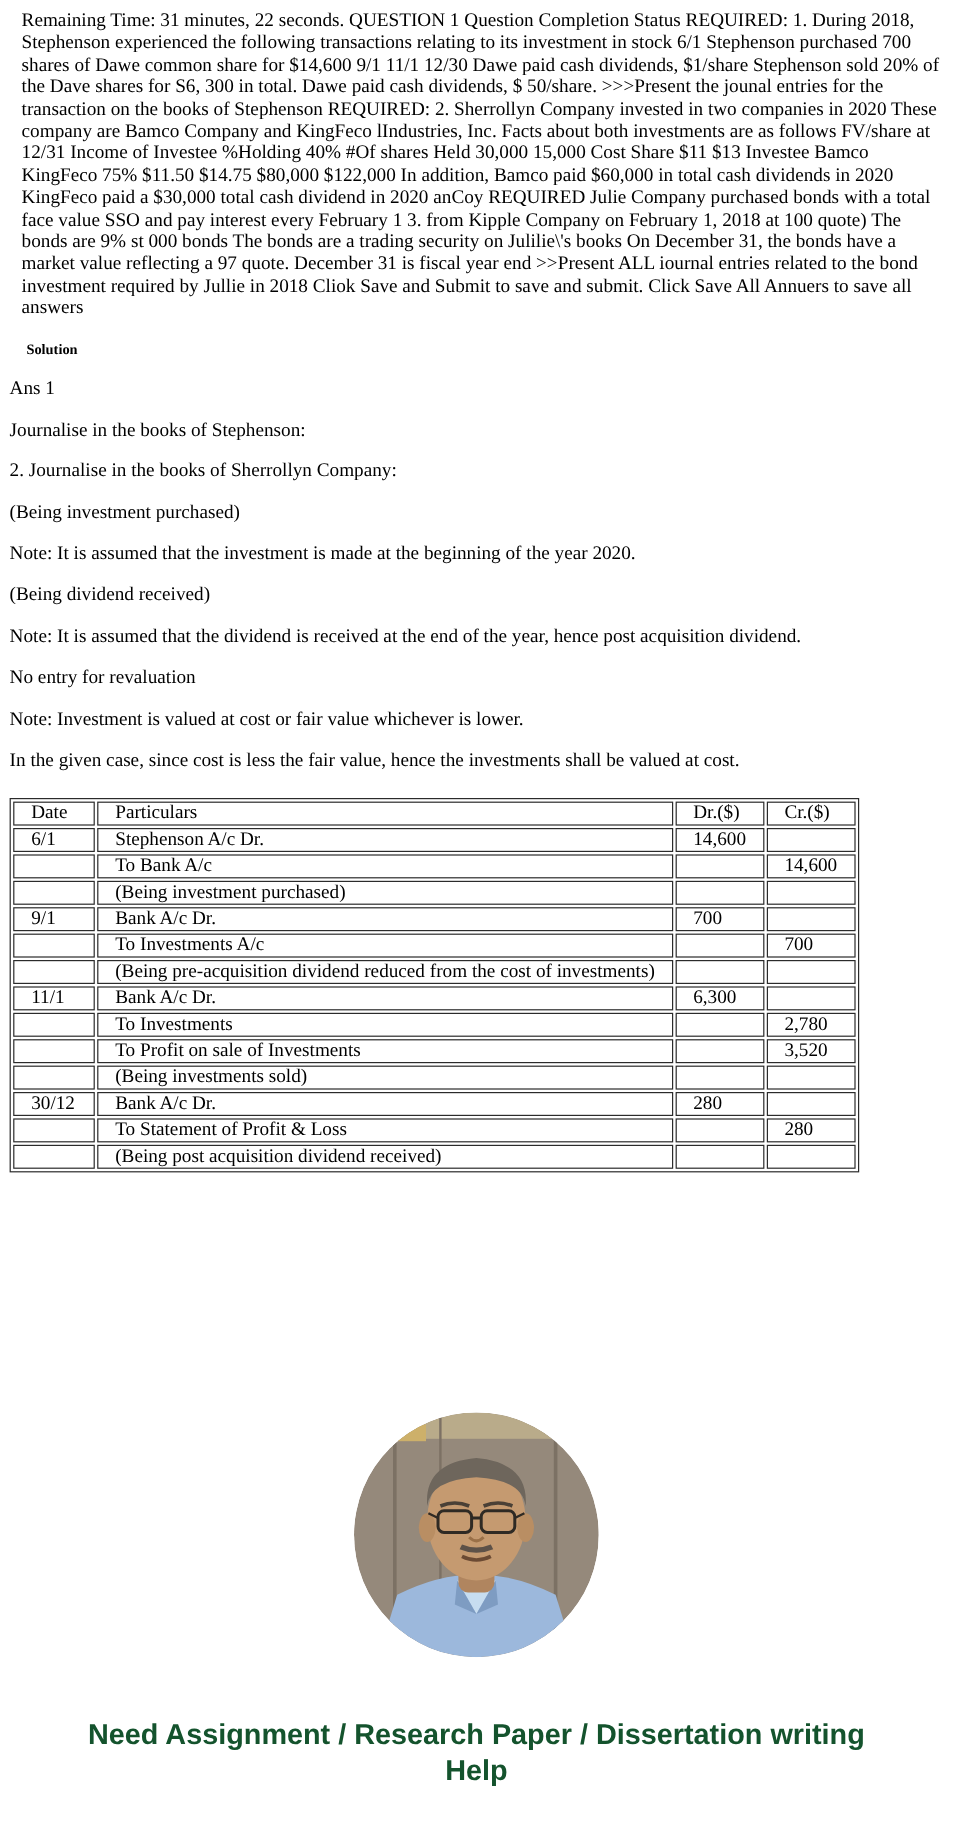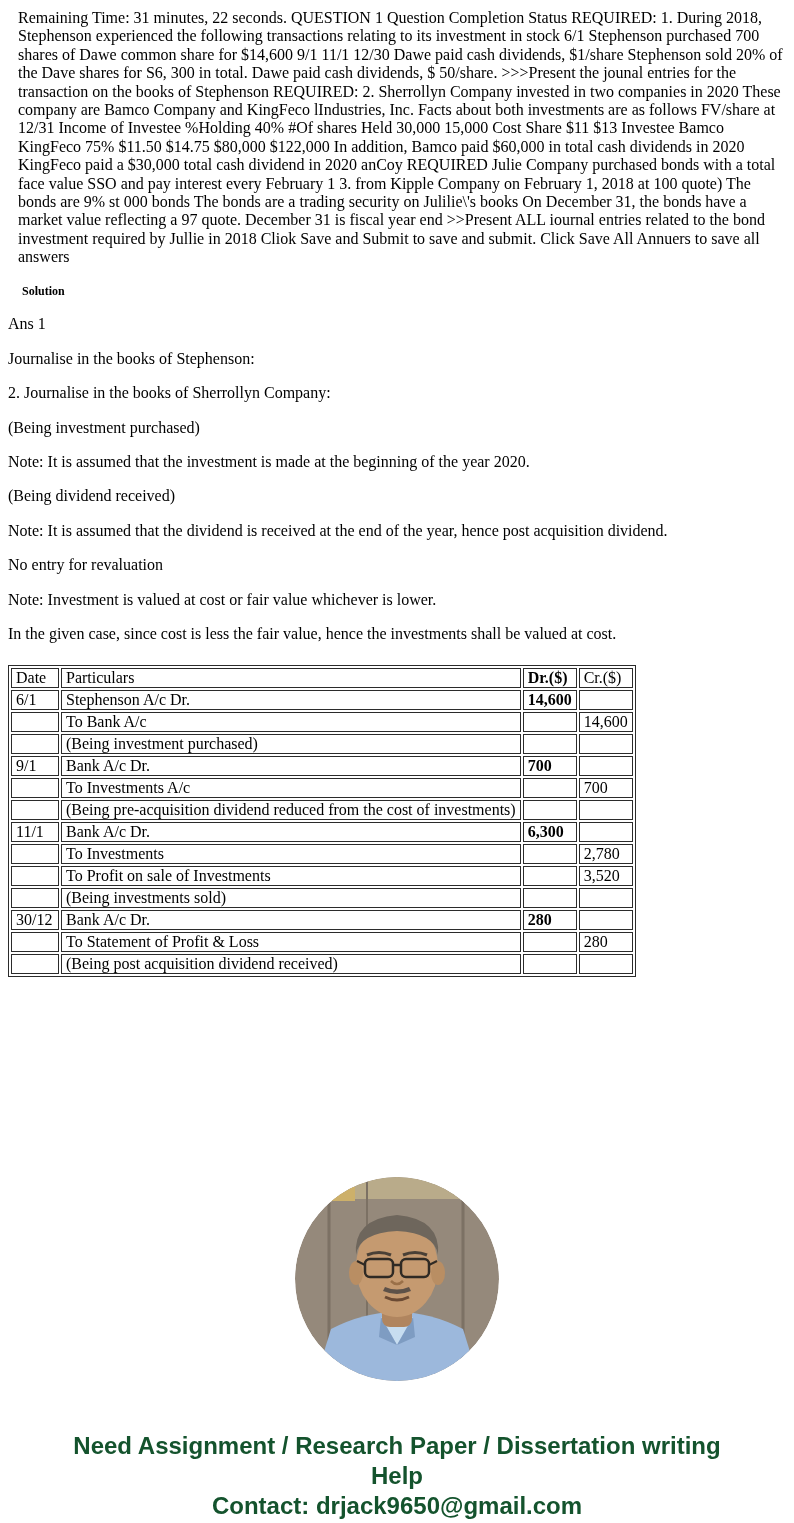--- a/index.html
+++ b/index.html
@@ -22,29 +22,29 @@
 
   table.journal {
     border-collapse: separate;
     border-spacing: 2px;
     border: 1px solid #2b2b2b;
     margin-top: 22px;
     background: #fff;
   }
   table.journal td {
     border: 1px solid #2b2b2b;
-    padding: 0 4px;
+    padding: 0 14px;
     line-height: 18px;
     height: 18px;
     vertical-align: top;
     white-space: nowrap;
   }
   td.col-date { width: 38px; }
   td.col-part { width: 449px; }
-  td.col-dr   { width: 44px; font-weight: bold; }
+  td.col-dr   { width: 44px; }
   td.col-cr   { width: 44px; }
 
   .photo-wrap {
     margin-top: 200px;
     display: flex;
     justify-content: center;
   }
   .photo-circle {
     width: 204px;
     height: 204px;
@@ -208,16 +208,15 @@
           <path d="M96 104 Q102 110 108 104" stroke="#9a7048" stroke-width="2.5" fill="none"></path>
           <path d="M90 120 Q102 126 114 120" stroke="#6b4a33" stroke-width="3" fill="none"></path>
           <path d="M88 114 Q102 120 116 114 L114 110 Q102 115 90 110 Z" fill="#5d5148"></path>
         </g>
       </svg>
     </span>
   </div>
 
   <div class="footer">
     <div>Need Assignment / Research Paper / Dissertation writing Help</div>
-    <div class="contact">Contact: drjack9650@gmail.com</div>
   </div>
 
 </div>
 
 </body></html>

